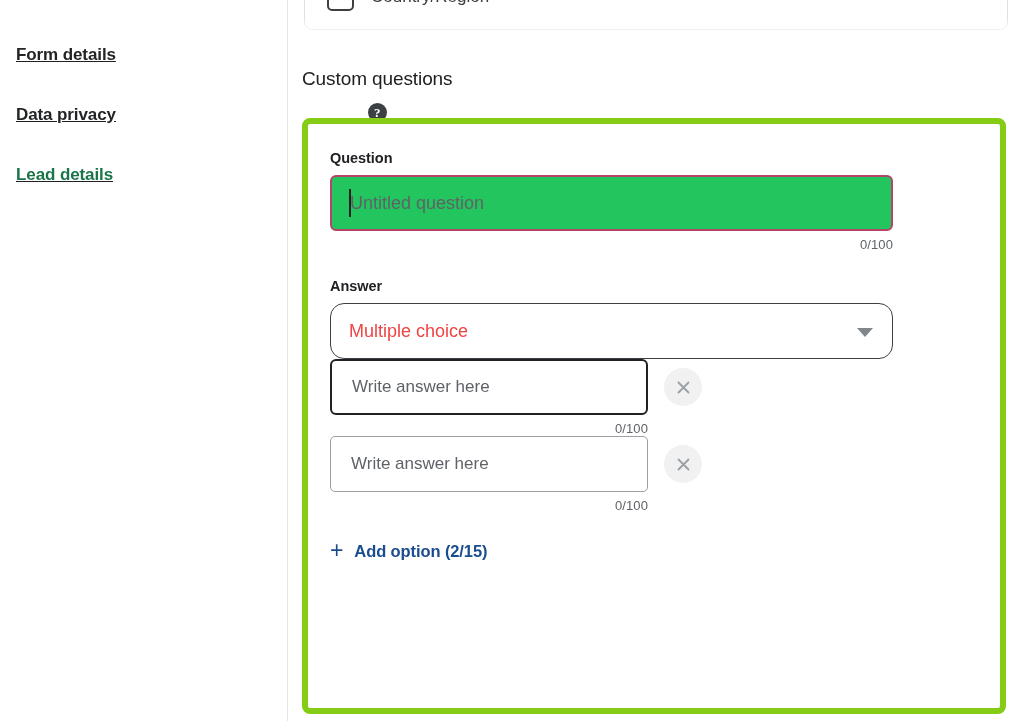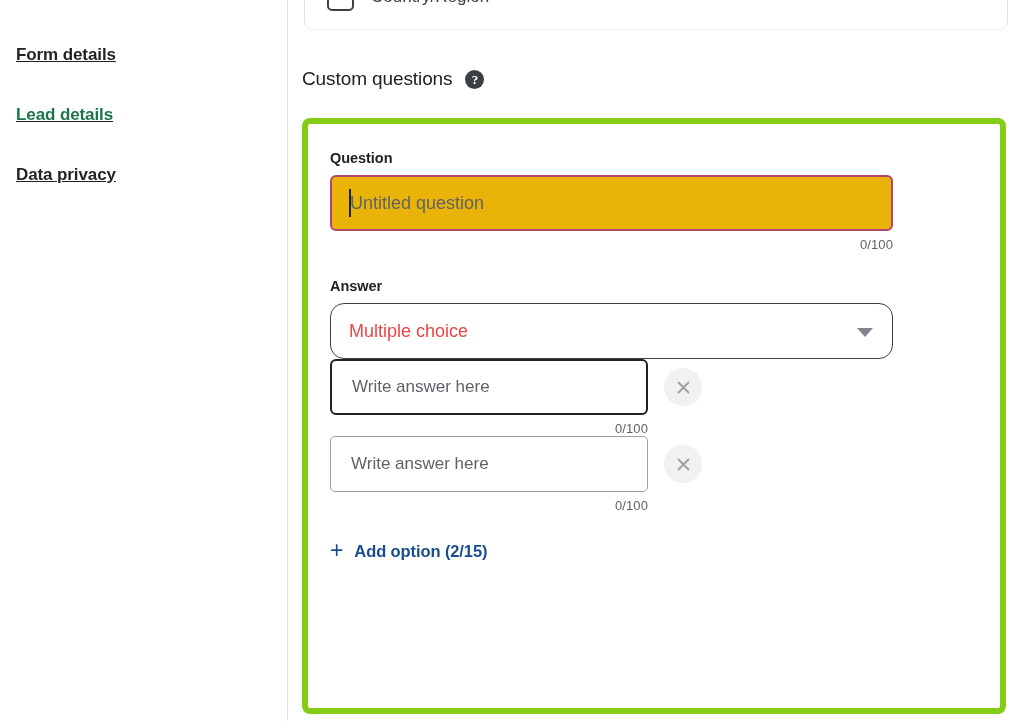--- a/index.html
+++ b/index.html
@@ -100,20 +100,21 @@
   }
 
   
   .section-head {
     position: absolute;
     left: 14px;
     top: 68px;
     display: flex;
     align-items: center;
     gap: 13px;
+    flex-direction: column;
   }
   .section-title {
     font-size: 19px;
     color: #202124;
     letter-spacing: -0.1px;
   }
   .help-icon {
     width: 19px;
     height: 19px;
     border-radius: 50%;
@@ -155,21 +156,21 @@
   .q-input-wrap {
     position: relative;
     width: 563px;
   }
   .q-input {
     width: 563px;
     height: 56px;
     box-sizing: border-box;
     border: 2px solid #b3456b;
     border-radius: 6px;
-    background: #eab308;
+    background: #22c55e;
     font-size: 18px;
     font-family: "Liberation Sans", sans-serif;
     color: #3c4043;
     padding: 0 0 0 18px;
     outline: none;
   }
   .q-input::placeholder { color: #5f6368; opacity: 1; }
   .caret {
     position: absolute;
     left: 19px;
@@ -286,25 +287,25 @@
 </style>
 </head>
 <body>
 
 <div id="app">
 
   <nav class="sidebar">
     <div class="nav-item">
       <span>Form details</span>
     </div>
+    <div class="nav-item">
+      <span>Data privacy</span>
+    </div>
     <div class="nav-item active">
       <span>Lead details</span>
-    </div>
-    <div class="nav-item">
-      <span>Data privacy</span>
     </div>
   </nav>
 
   <main class="content">
 
     <div class="top-cut-card">
       <div class="cb-box"></div>
       <div class="cb-label">Country/Region</div>
     </div>
     <div class="top-cut-fade"></div>

